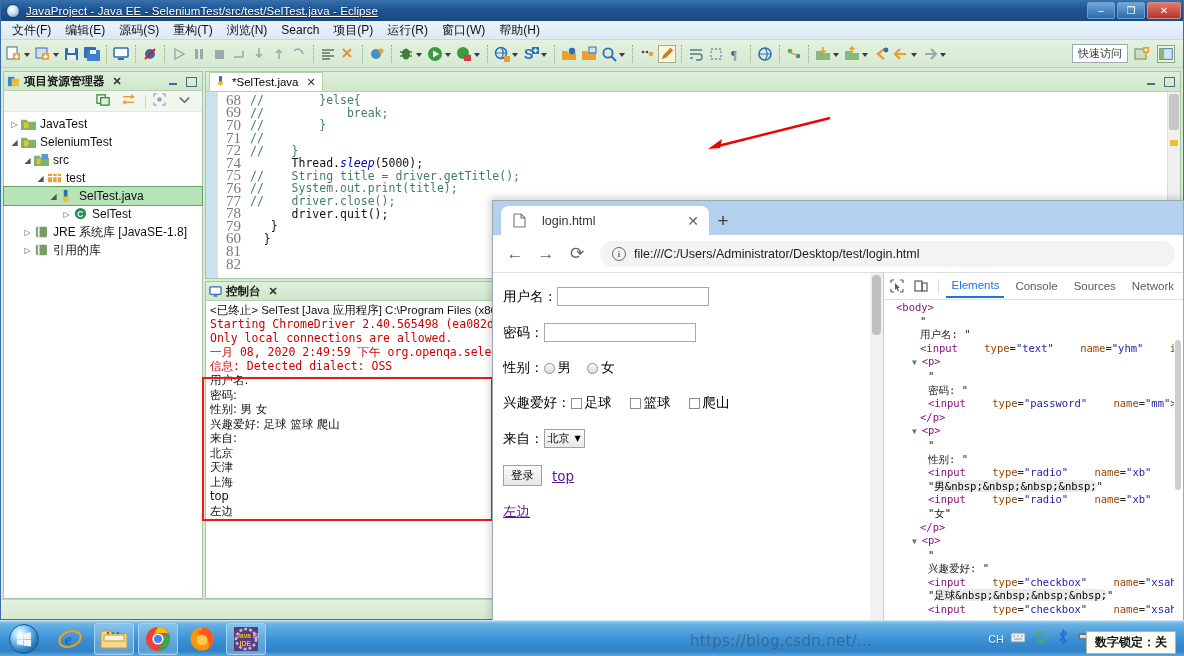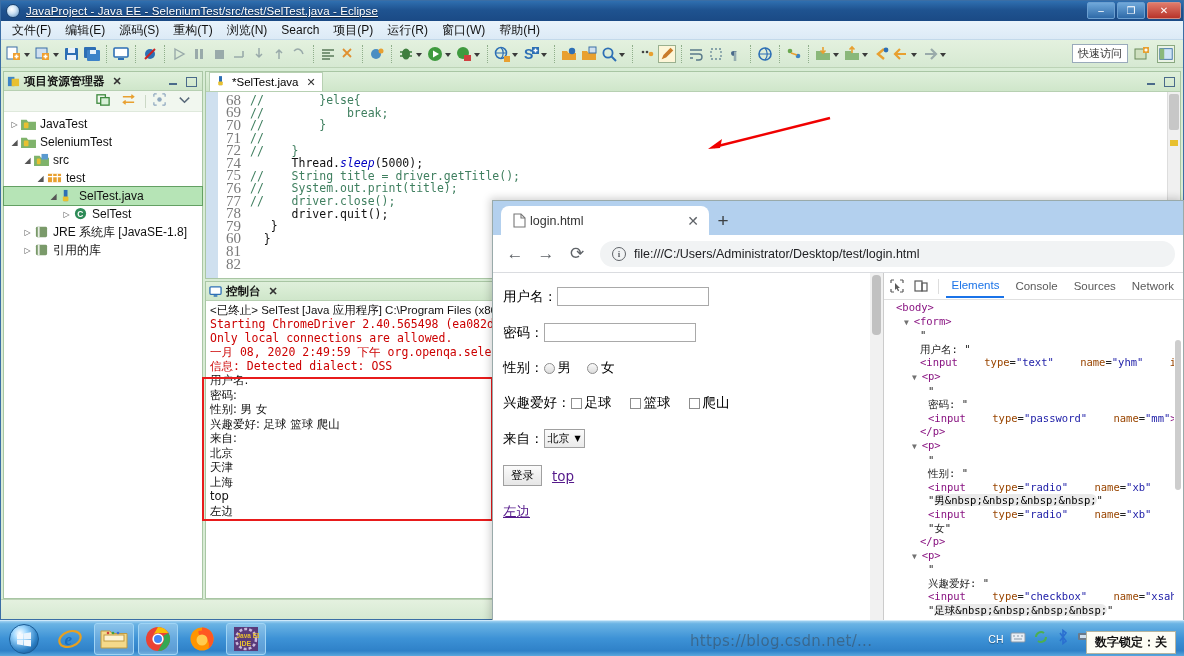--- a/index.html
+++ b/index.html
@@ -105,21 +105,21 @@
 
   
   .status-bar { position:absolute; left:0; right:0; bottom:0; height:20px;
     background:linear-gradient(180deg,#e4f1df,#d6e9d2); border-top:1px solid #bcd3b6; }
 
   
   #chrome-window { position:absolute; left:492px; top:200px; width:692px; height:430px;
     background:#fff; border:1px solid #9aa; box-shadow:-2px -2px 8px rgba(0,0,0,.18); overflow:hidden; }
   .chrome-tabstrip { height:34px; background:#b3d0ee; display:flex; align-items:flex-end; padding-left:8px; }
   .chrome-tab { height:29px; background:#fff; border-radius:8px 8px 0 0; display:flex;
-    align-items:center; gap:4px; padding:0 10px 0 12px; min-width:208px; position:relative; }
+    align-items:center; gap:16px; padding:0 10px 0 12px; min-width:208px; position:relative; }
   .chrome-tab .favicon { width:13px; height:15px; flex:none; }
   .tab-title { font-size:12.5px; color:#333; flex:1; white-space:nowrap; }
   .tab-close { font-size:14px; color:#5f6368; line-height:1; }
   .new-tab { width:28px; height:28px; display:flex; align-items:center; justify-content:center;
     font-size:19px; color:#3c4043; font-weight:300; }
   .chrome-toolbar { height:38px; background:#fff; display:flex; align-items:center; gap:3px; padding:0 8px;
     border-bottom:1px solid #dadce0; }
   .nav-btn { width:28px; height:28px; display:flex; align-items:center; justify-content:center;
     color:#5f6368; font-size:17px; }
   .omnibox { flex:1; height:26px; background:#f1f3f4; border-radius:13px; display:flex;
@@ -675,21 +675,20 @@
             </svg>
         </span>
         <span class="dt-vsep"></span>
         <span class="dt-tab active">Elements</span>
         <span class="dt-tab">Console</span>
         <span class="dt-tab">Sources</span>
         <span class="dt-tab">Network</span>
       </div>
       <div class="dt-dom" id="dt-dom">
           <div style="padding-left: 8px;"><span class="dn">&lt;body&gt;</span></div>
-          <div style="padding-left: 16px;"><span class="tw">▼ </span><span class="dn">&lt;form&gt;</span></div>
           <div style="padding-left: 32px;"><span class="tx">"</span></div>
           <div style="padding-left: 32px;"><span class="tx">用户名: "</span></div>
           <div style="padding-left: 32px;"><span class="dn">&lt;input </span><span class="at">type</span><span class="pk">=</span><span class="av">"text"</span><span class="at"> name</span><span class="pk">=</span><span class="av">"yhm"</span><span class="at"> id</span><span class="pk">=</span><span class="av">"uname"</span><span class="at"> cla</span></div>
           <div style="padding-left: 24px;"><span class="tw">▼ </span><span class="dn">&lt;p&gt;</span></div>
           <div style="padding-left: 40px;"><span class="tx">"</span></div>
           <div style="padding-left: 40px;"><span class="tx">密码: "</span></div>
           <div style="padding-left: 40px;"><span class="dn">&lt;input </span><span class="at">type</span><span class="pk">=</span><span class="av">"password"</span><span class="at"> name</span><span class="pk">=</span><span class="av">"mm"</span><span class="dn">&gt;</span></div>
           <div style="padding-left: 32px;"><span class="dn">&lt;/p&gt;</span></div>
           <div style="padding-left: 24px;"><span class="tw">▼ </span><span class="dn">&lt;p&gt;</span></div>
           <div style="padding-left: 40px;"><span class="tx">"</span></div>

